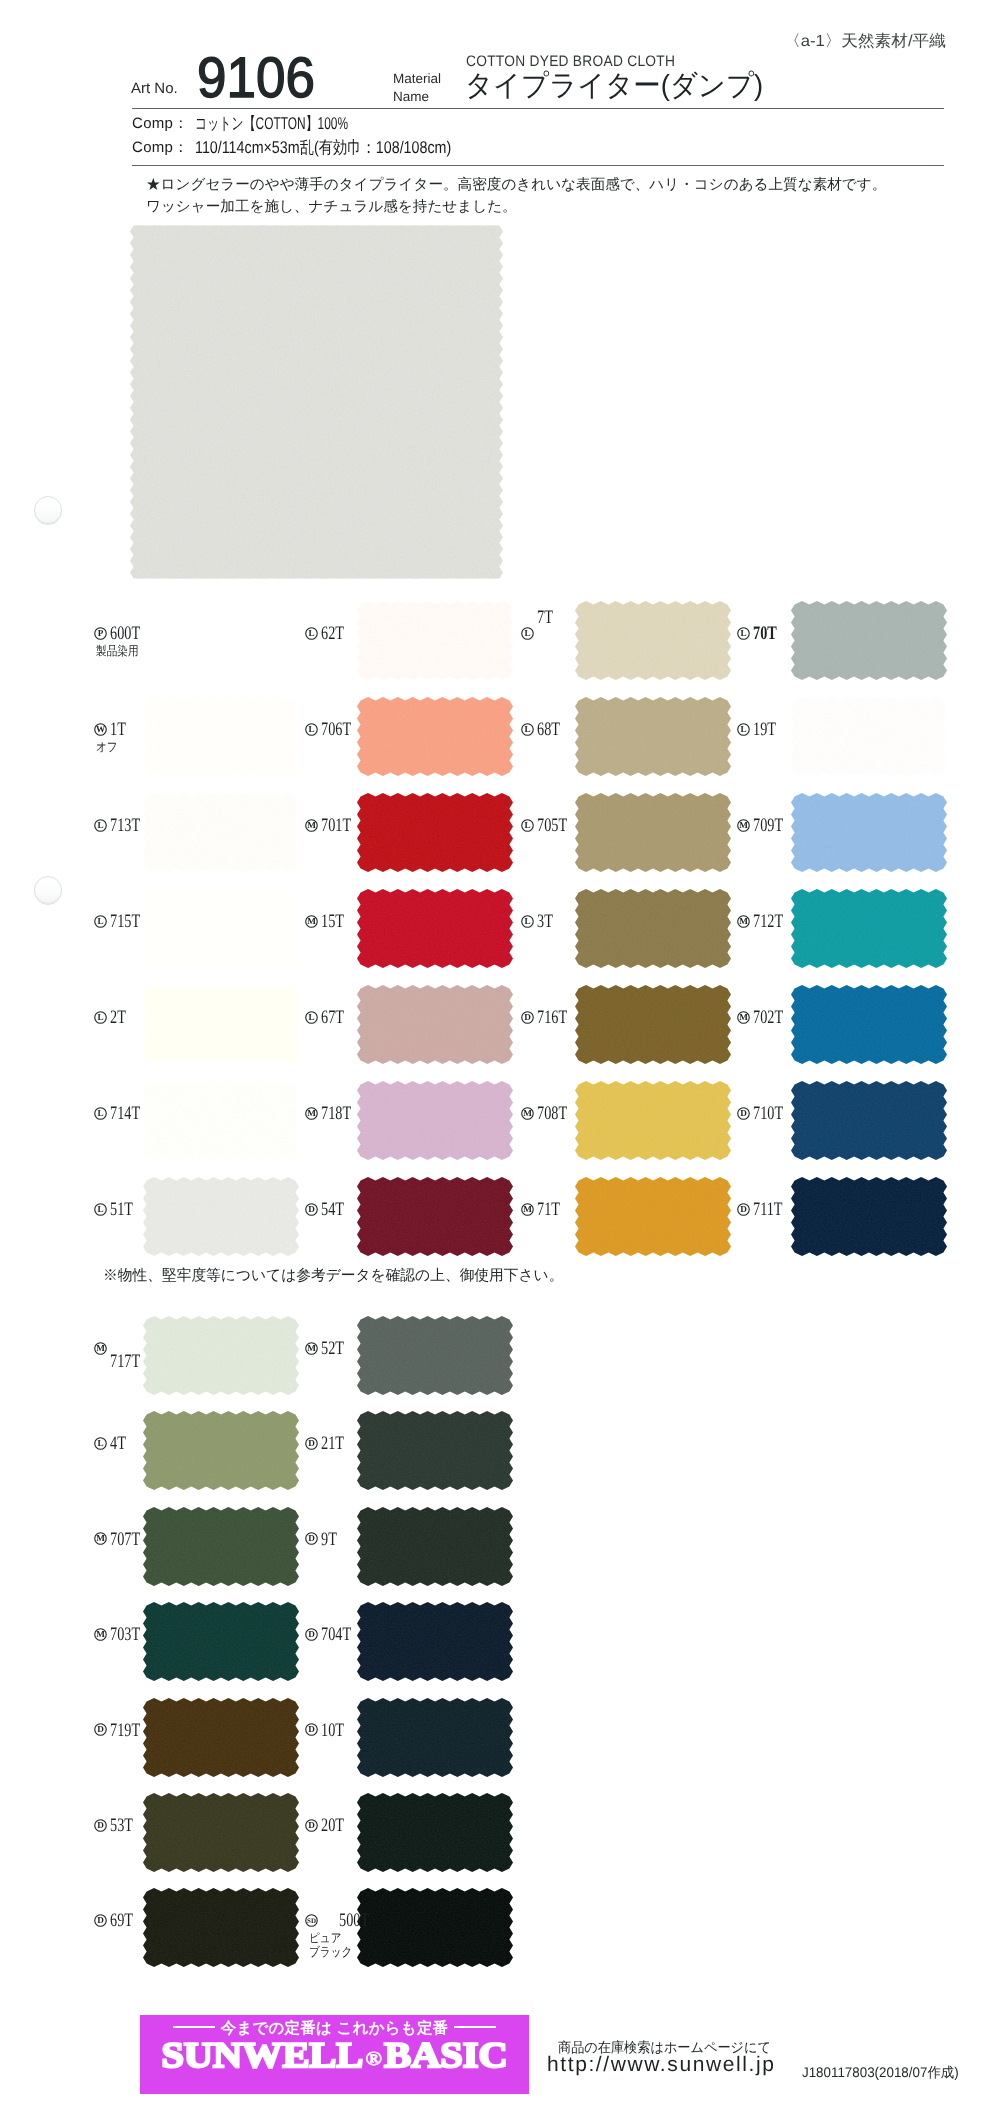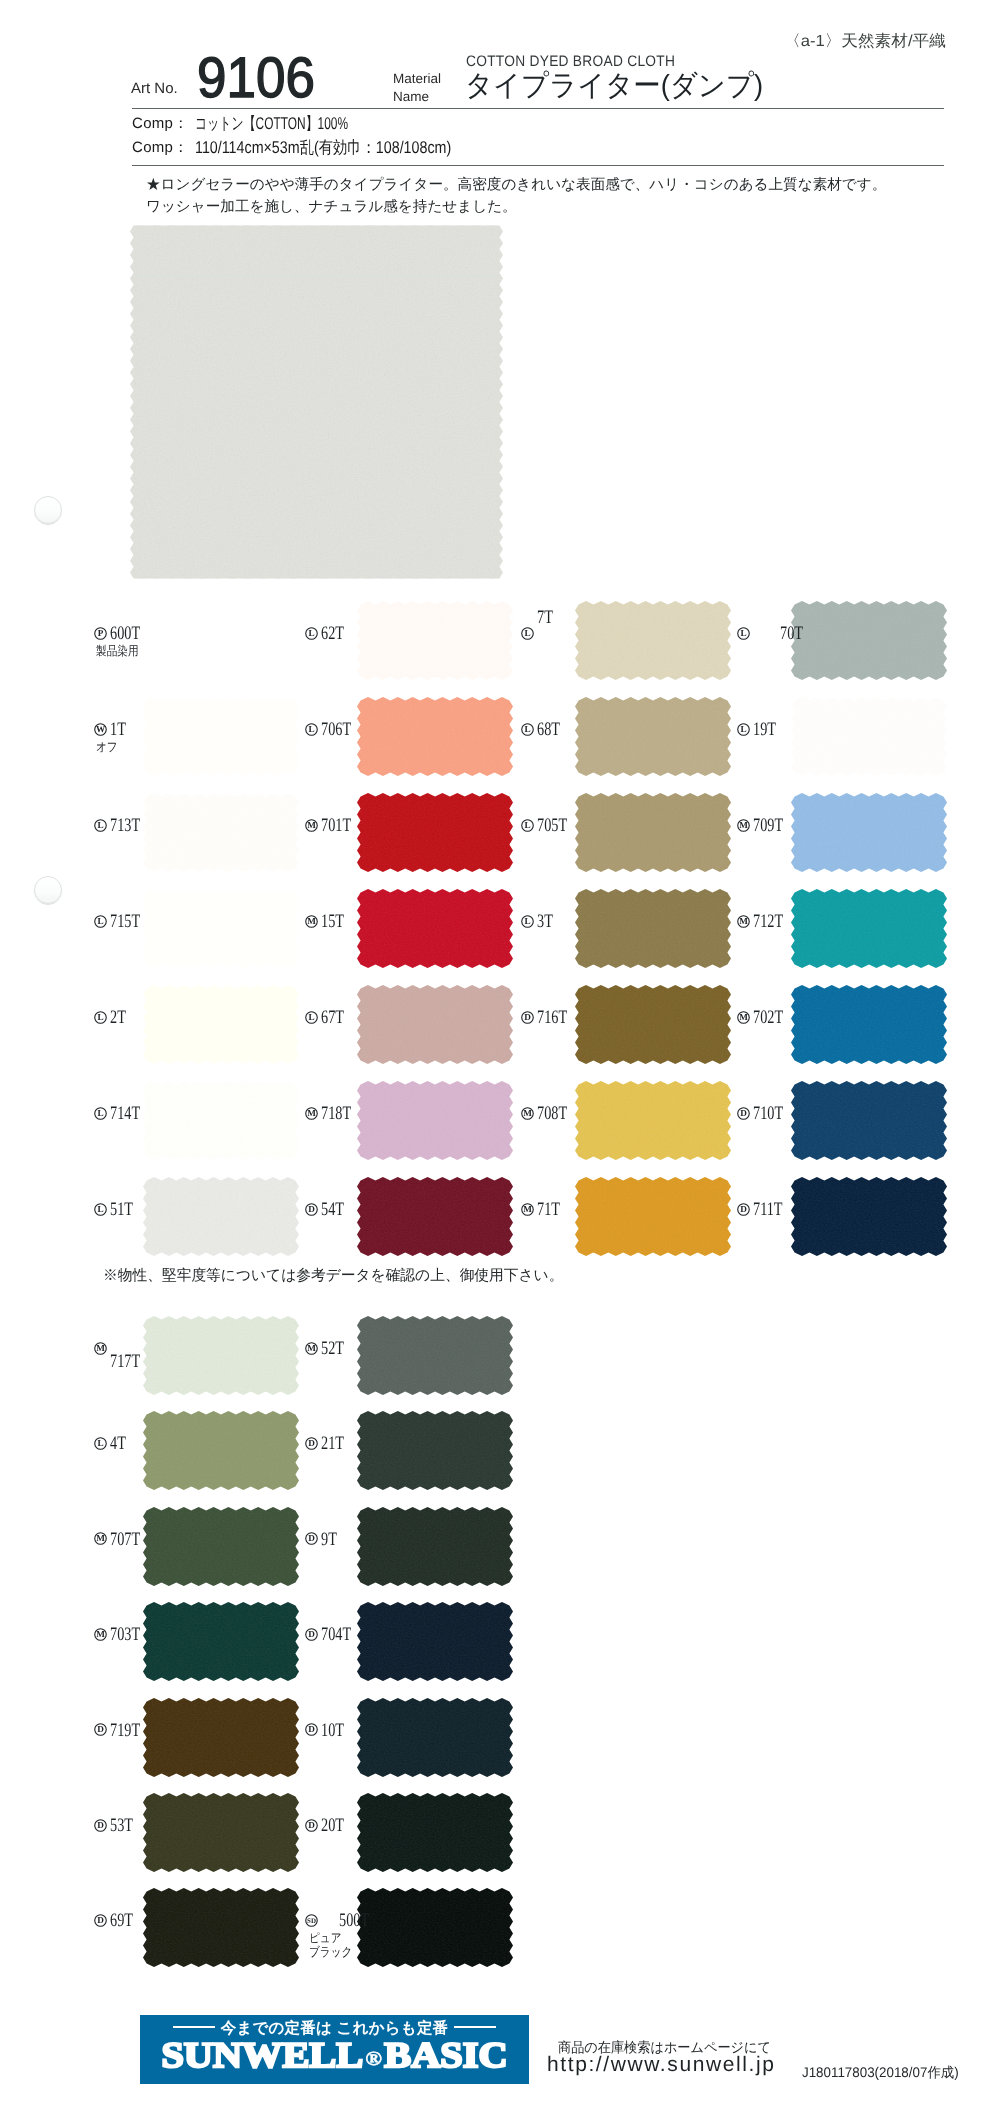--- a/index.html
+++ b/index.html
@@ -47,21 +47,21 @@
        white-space:nowrap;line-height:19px;}
   .lbl .code{display:inline-block;transform:scaleX(.75);transform-origin:left;}
   .sub{position:absolute;font-size:12.5px;font-family:"Liberation Sans",sans-serif;
         line-height:14px;white-space:pre-line;color:#1d2224;
         transform:scaleX(.85);transform-origin:left top;}
 
   #note{position:absolute;left:103px;top:1267px;font-size:15px;color:#23282a;
         transform:scaleX(.982);transform-origin:left top;}
 
   
-  #logo{position:absolute;left:140px;top:2015px;width:389px;height:69px;background:#0369a1;}
+  #logo{position:absolute;left:140px;top:2015px;width:389px;height:79px;background:#d946ef;}
   #logo-tag{position:absolute;left:0;top:4px;width:389px;text-align:center;color:#fff;font-size:15.5px;
             font-weight:bold;line-height:20px;letter-spacing:.2px;}
   #logo-brand{position:absolute;left:20px;top:22px;width:349px;text-align:center;color:#fff;
               font-family:"Liberation Serif",serif;font-weight:bold;font-size:36px;line-height:36px;
               -webkit-text-stroke:2.4px #fff;transform:scaleX(1.12);transform-origin:center top;}
   #logo-brand .reg{font-size:20px;-webkit-text-stroke:0.6px #fff;position:relative;top:-2px;
                    margin:0 2px;}
   #site-note{position:absolute;left:558px;top:2039px;font-size:14px;color:#23282a;
              transform:scaleX(.94);transform-origin:left top;}
   #site-url{position:absolute;left:547px;top:2053px;font-size:21px;letter-spacing:1.6px;color:#1d2224;
@@ -170,21 +170,21 @@
       </defs>
       <g clip-path="url(#clip4)">
         <rect x="0" y="0" width="156" height="79" fill="#a9b6b1"></rect>
         <rect x="0" y="0" width="156" height="79" filter="url(#weave)" opacity="0.100"></rect>
       </g>
     </svg>
     <svg width="13" height="13" viewBox="0 0 13 13" style="position: absolute; left: 737px; top: 626.5px; overflow: visible;">
       <circle cx="6.5" cy="6.5" r="5.75" fill="none" stroke="#1d2224" stroke-width="1.1"></circle>
       <text x="6.5" y="9.4" text-anchor="middle" font-family="&quot;Liberation Serif&quot;,serif" font-size="9.2" font-weight="bold" fill="#1d2224">L</text>
     </svg>
-    <div class="lbl" style="left: 780px; top: 624px;"><span class="code">70T</span></div>
+    <div class="lbl" style="left: 753px; top: 624px; font-weight: bold;"><span class="code">70T</span></div>
     <svg width="156" height="79" viewBox="0 0 156 79" style="position: absolute; left: 143px; top: 697px;">
       <defs>
         <clipPath id="clip5">
           <polygon points="3.60,3.60 11.04,0.00 18.48,3.60 25.92,0.00 33.36,3.60 40.80,0.00 48.24,3.60 55.68,0.00 63.12,3.60 70.56,0.00 78.00,3.60 85.44,0.00 92.88,3.60 100.32,0.00 107.76,3.60 115.20,0.00 122.64,3.60 130.08,0.00 137.52,3.60 144.96,0.00 152.40,3.60 156.00,9.58 152.40,15.57 156.00,21.55 152.40,27.53 156.00,33.52 152.40,39.50 156.00,45.48 152.40,51.47 156.00,57.45 152.40,63.43 156.00,69.42 152.40,75.40 144.96,79.00 137.52,75.40 130.08,79.00 122.64,75.40 115.20,79.00 107.76,75.40 100.32,79.00 92.88,75.40 85.44,79.00 78.00,75.40 70.56,79.00 63.12,75.40 55.68,79.00 48.24,75.40 40.80,79.00 33.36,75.40 25.92,79.00 18.48,75.40 11.04,79.00 3.60,75.40 0.00,69.42 3.60,63.43 0.00,57.45 3.60,51.47 0.00,45.48 3.60,39.50 0.00,33.52 3.60,27.53 0.00,21.55 3.60,15.57 0.00,9.58 3.60,3.60"></polygon>
         </clipPath>
       </defs>
       <g clip-path="url(#clip5)">
         <rect x="0" y="0" width="156" height="79" fill="#fffefb"></rect>
       </g>
     </svg>

